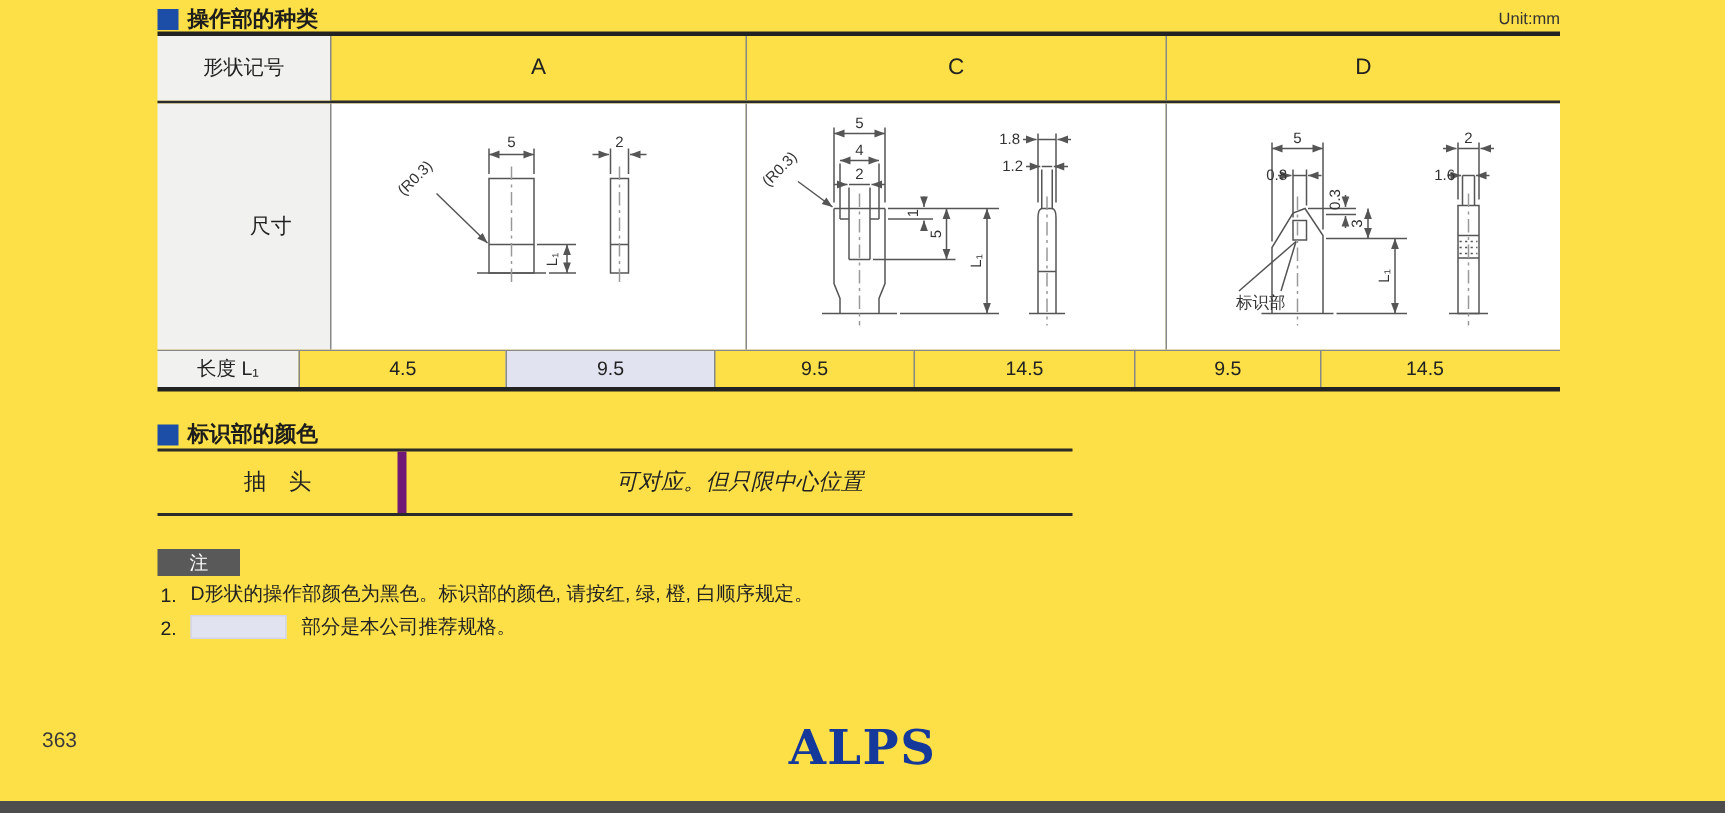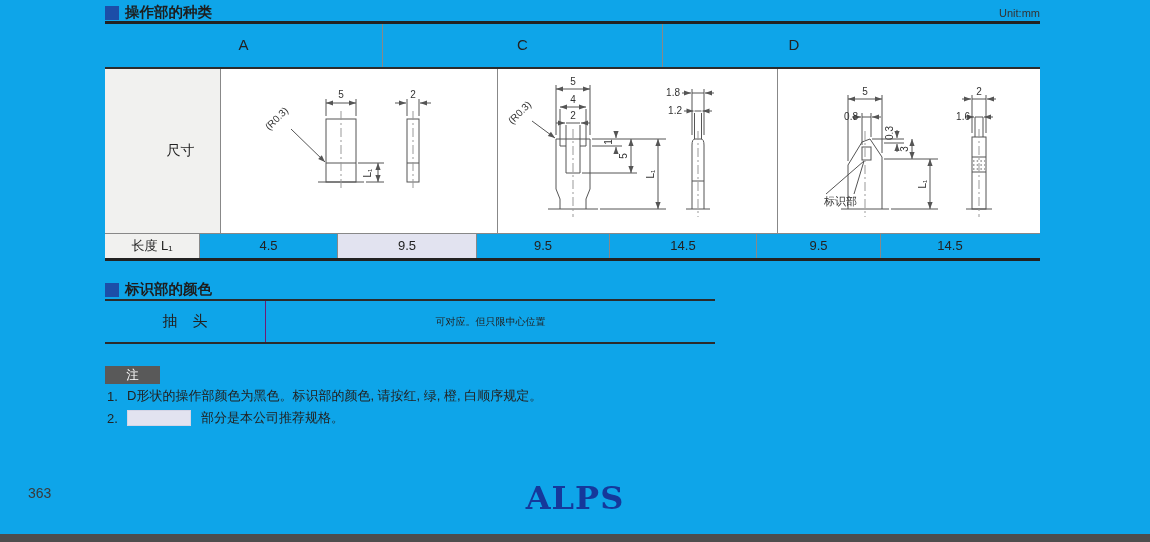--- a/index.html
+++ b/index.html
@@ -1,16 +1,16 @@
 <!DOCTYPE html>
 <html><head>
 <meta charset="utf-8">
 <style>
   html,body{margin:0;padding:0;background:#fff;}
-  .page{position:relative;width:1150px;height:542px;background:#0ea5e9;overflow:hidden;
+  .page{position:relative;width:1150px;height:542px;background:#fde047;overflow:hidden;
         font-family:"Liberation Sans","DejaVu Sans",sans-serif;color:#222;}
   
   .sec{position:absolute;display:flex;align-items:center;gap:6px;
        font-size:14.5px;font-weight:bold;color:#1d1d1d;}
   .sq{width:14px;height:14px;background:#1c4ea8;flex:0 0 auto;}
   .unit{position:absolute;right:110px;top:7px;font-size:11px;color:#333;}
   
   .tbl1{position:absolute;left:105px;top:21px;width:935px;
         border-top:3px solid #222;border-bottom:3px solid #222;}
   .row{display:flex;}
@@ -30,22 +30,22 @@
   svg{display:block;}
   .ln line,.ln rect,.ln path,.ln polyline{stroke:#555;stroke-width:1;fill:none;}
   .cl{stroke:#999 !important;stroke-dasharray:9 3 2 3;}
   .dt{stroke-dasharray:1.5 2.2;}
   svg text{font-family:"Liberation Sans","DejaVu Sans",sans-serif;font-size:10px;fill:#333;}
   svg text.cjk{font-size:11px;}
   
   .tbl2{position:absolute;left:105px;top:299px;width:610px;height:41px;display:flex;
         border-top:2px solid #2b2b2b;border-bottom:2px solid #2b2b2b;box-sizing:content-box;}
   .tbl2 .k{width:160px;display:flex;align-items:center;justify-content:center;font-size:15px;}
-  .tbl2 .v{flex:1;display:flex;align-items:center;justify-content:center;font-size:10px;
-           border-left:1px solid #701a75;}
+  .tbl2 .v{flex:1;display:flex;align-items:center;justify-content:center;font-size:15px;
+           border-left:6px solid #701a75;font-style:italic;}
   
   .badge{position:absolute;left:105px;top:366px;width:55px;height:18px;background:#595959;
          color:#fff;font-size:12.5px;text-align:center;line-height:18px;}
   .note{position:absolute;left:107px;display:flex;align-items:center;font-size:13px;color:#222;}
   .note .num{width:20px;}
   .swatch{display:inline-block;width:62px;height:14px;background:#e2e3f0;
           border:1px solid #d4d5e6;margin-right:10px;}
   
   .pageno{position:absolute;left:28px;top:485px;font-size:14px;color:#3a3a3a;}
   .logo{position:absolute;left:0;right:0;top:479px;text-align:center;
@@ -59,20 +59,21 @@
 <div class="page">
 
   <div class="sec" style="left:105px;top:3px;">
     <span class="sq"></span>
     <span>操作部的种类</span>
   </div>
   <div class="unit">Unit:mm</div>
 
   <div class="tbl1">
     <div class="row r1">
+      <div class="c lab" style="width:115px;">形状记号</div>
       <div class="c shape" style="width:277px;">A</div>
       <div class="c shape" style="width:280px;">C</div>
       <div class="c shape" style="width:263px;">D</div>
     </div>
 
     <div class="row r2">
       <div class="c lab" style="width:115px;padding-left:36px;">尺寸</div>
 
       <div class="c dc" style="width:277px;">
         <svg width="276" height="164" viewBox="0 0 276 164">

